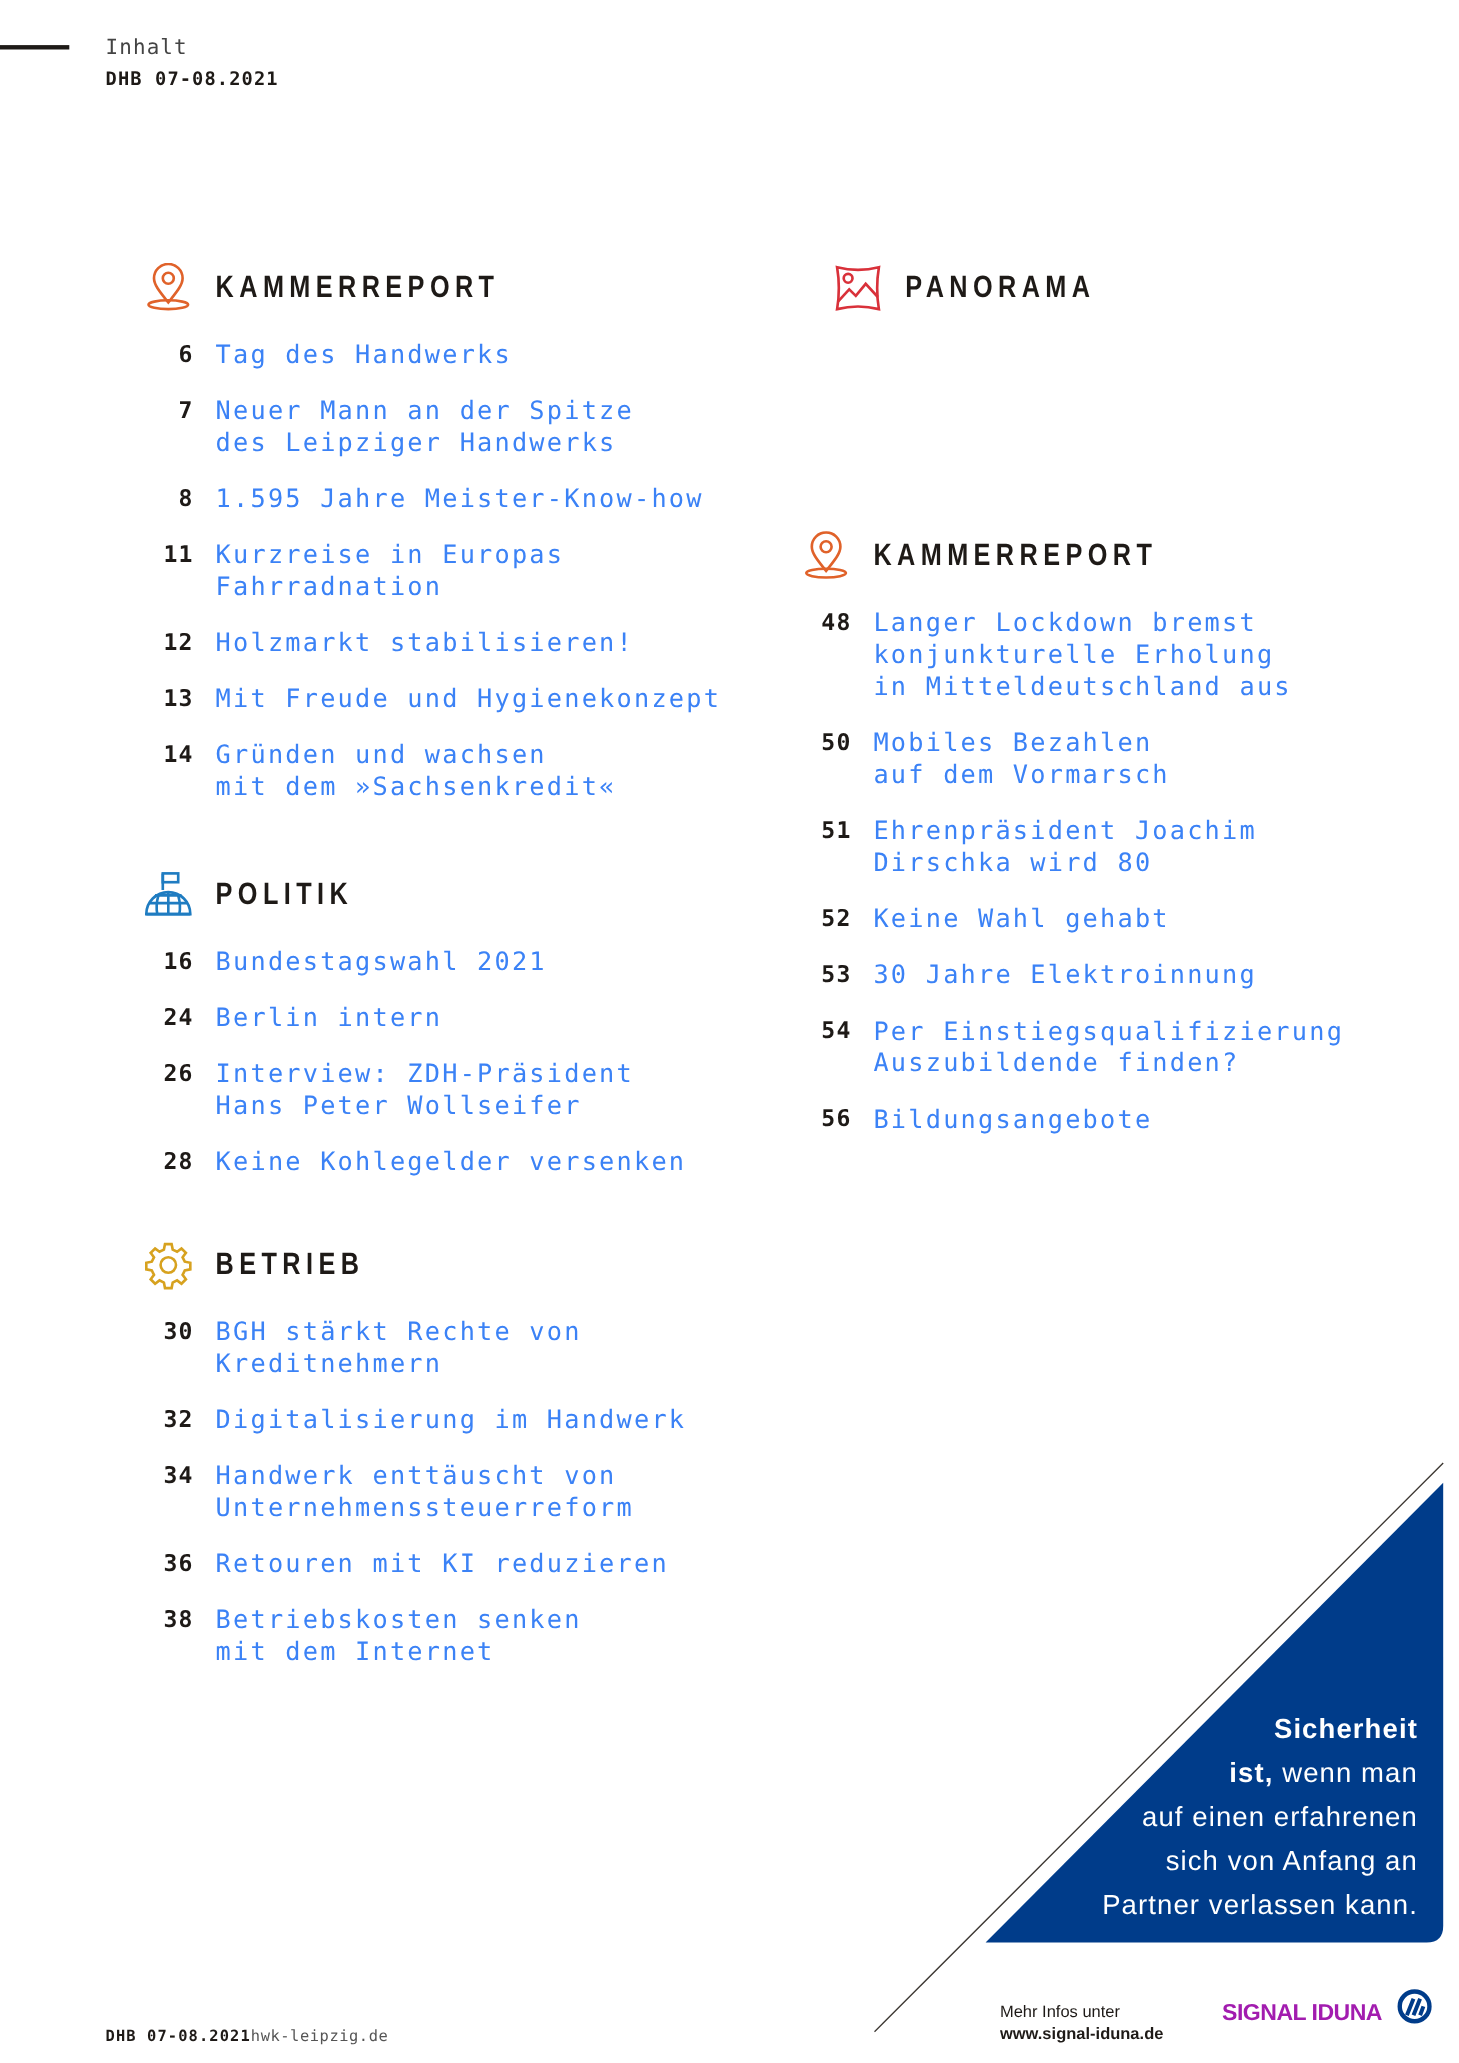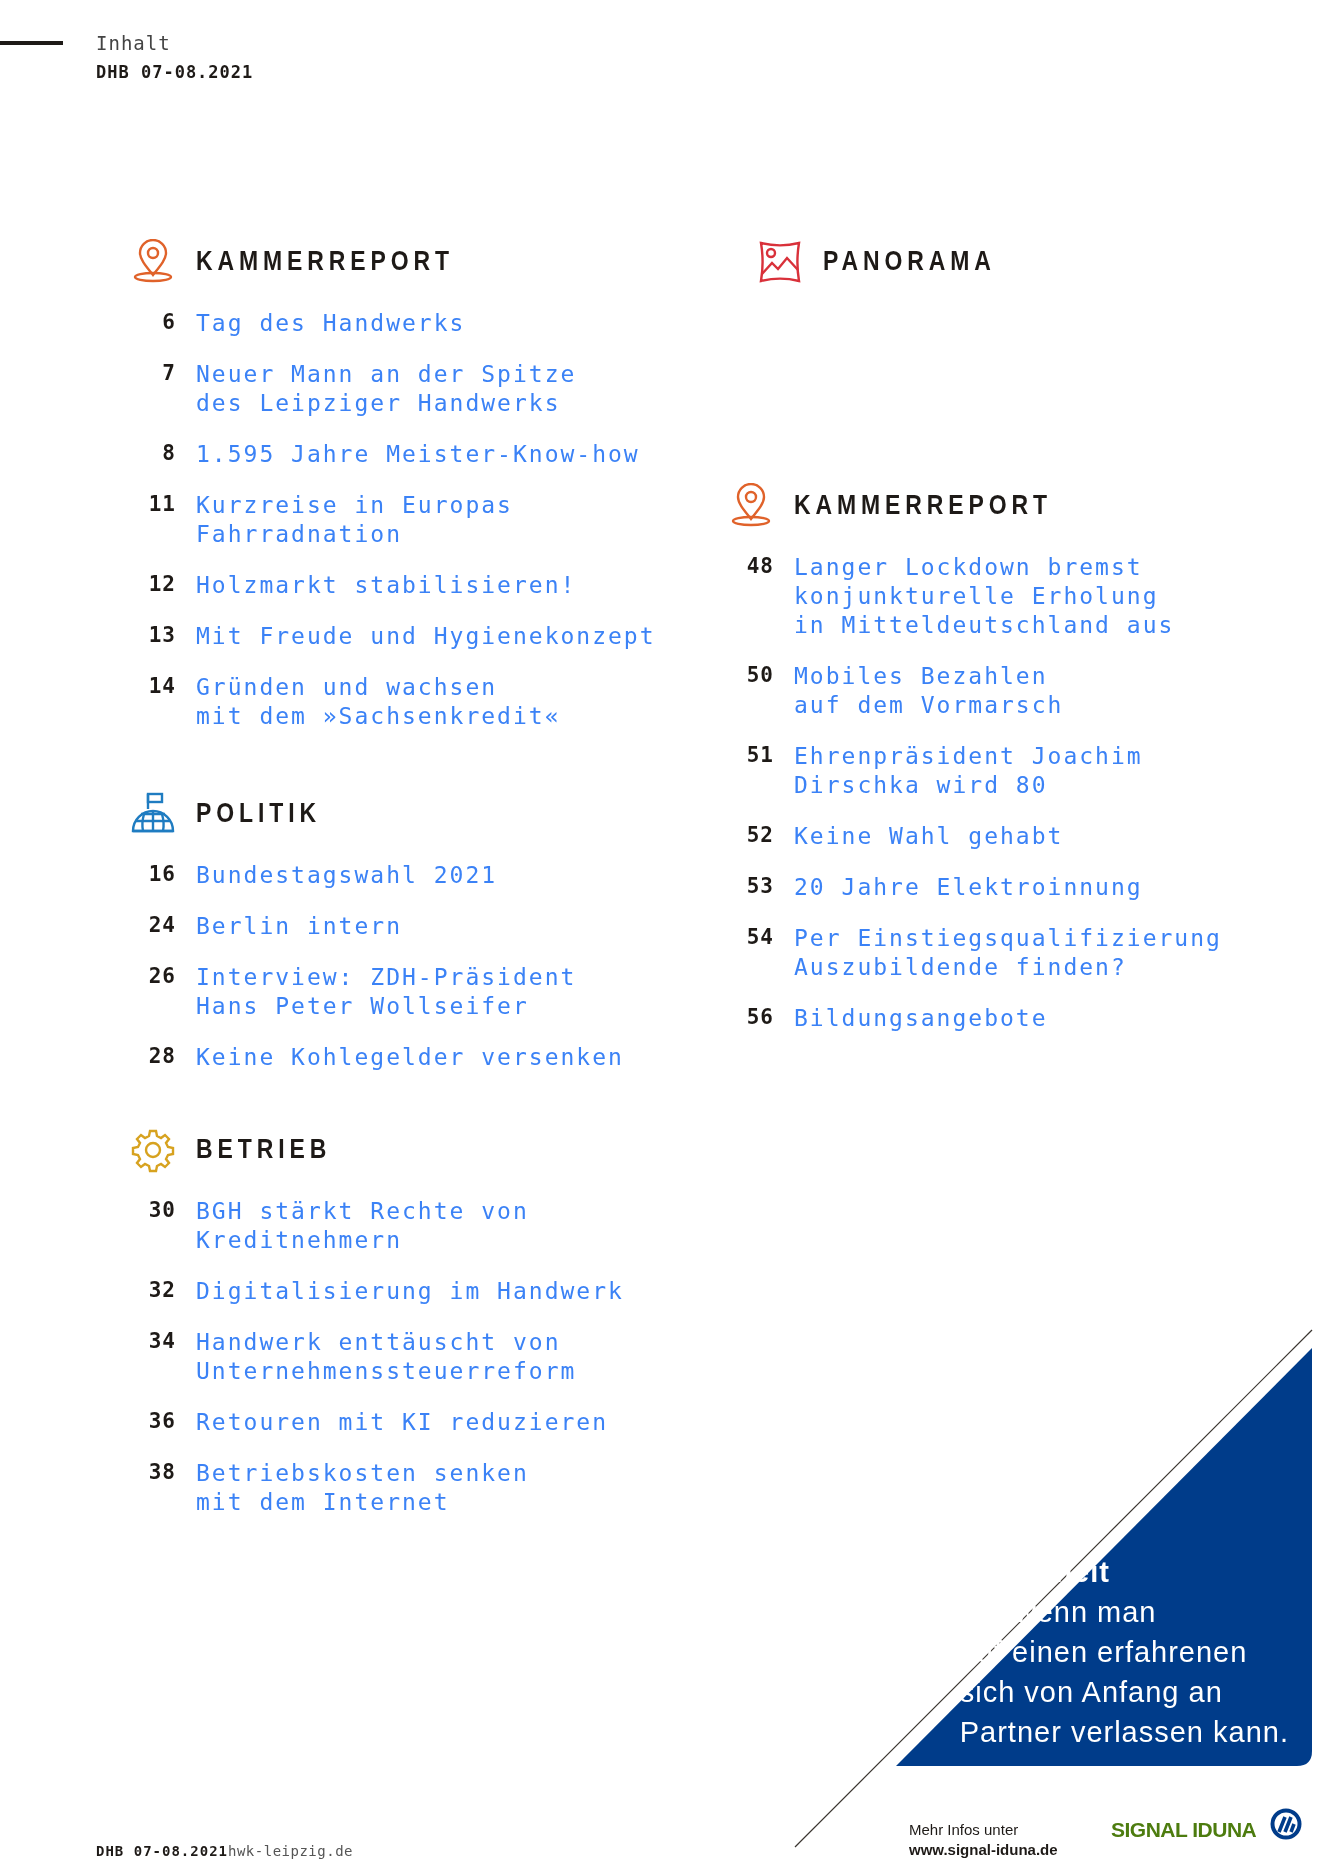--- a/index.html
+++ b/index.html
@@ -15,26 +15,26 @@
   .sec-title { position:absolute; left:66px; top:0; font-family:"Liberation Sans", sans-serif;
                font-weight:bold; font-size:28px; letter-spacing:6px; transform:scaleX(0.82);
                transform-origin:left center; color:#1e1a17; white-space:nowrap; }
   .entries { margin-top:14px; }
   .entry { position:relative; padding-left:66px; margin-bottom:22px; cursor:pointer; }
   .entry .num { position:absolute; left:0; width:46px; text-align:right; top:1px;
                 font-weight:bold; font-size:21px; letter-spacing:1px; color:#1e1a17; }
   .entry .title { font-size:23px; line-height:29px; letter-spacing:2px; color:#3b82f6; white-space:pre-line; }
 
   .ad-line { position:absolute; left:0; top:0; }
-  .ad-text { position:absolute; right:37px; top:1552px; text-align:left; color:#fff;
-             font-family:"Liberation Sans", sans-serif; font-size:29px; line-height:40px; letter-spacing:1px; }
+  .ad-text { position:absolute; right:37px; top:1552px; text-align:right; color:#fff;
+             font-family:"Liberation Sans", sans-serif; font-size:25px; line-height:40px; letter-spacing:1px; }
   .ad-text b { font-weight:bold; }
   .ad-more { position:absolute; left:909px; top:1820px; font-family:"Liberation Sans", sans-serif; font-size:15px; line-height:20px; color:#1e1a17; }
   .ad-more .url { font-weight:bold; }
-  .logo-name { position:absolute; left:1111px; top:1818px; font-family:"Liberation Sans", sans-serif; font-weight:bold; font-size:21px; letter-spacing:-0.5px; color:#4d7c0f;text-align:right; }
+  .logo-name { position:absolute; left:1111px; top:1818px; font-family:"Liberation Sans", sans-serif; font-weight:bold; font-size:21px; letter-spacing:-0.5px; color:#a21caf;text-align:right; }
   .logo-tag { position:absolute; left:1178px; top:1873px; font-family:"Liberation Sans", sans-serif; font-size:14px; color:#1e1a17; }
   .logo-mark { position:absolute; left:1270px; top:1808px; width:32px; height:32px; }
 
   .footer { position:absolute; left:96px; top:1843px; font-size:14px; }
   .footer .issue { font-weight:bold; letter-spacing:1px; }
   .footer .site { color:#555; letter-spacing:0.5px; }
 </style>
 </head>
 <body>
 
@@ -189,21 +189,21 @@
         <span class="num">51</span>
         <div class="title">Ehrenpräsident Joachim
 Dirschka wird 80</div>
       </div>
     <div class="entry">
         <span class="num">52</span>
         <div class="title">Keine Wahl gehabt</div>
       </div>
     <div class="entry">
         <span class="num">53</span>
-        <div class="title">20 Jahre Elektroinnung</div>
+        <div class="title">30 Jahre Elektroinnung</div>
       </div>
     <div class="entry">
         <span class="num">54</span>
         <div class="title">Per Einstiegsqualifizierung
 Auszubildende finden?</div>
       </div>
     <div class="entry">
         <span class="num">56</span>
         <div class="title">Bildungsangebote</div>
       </div>

